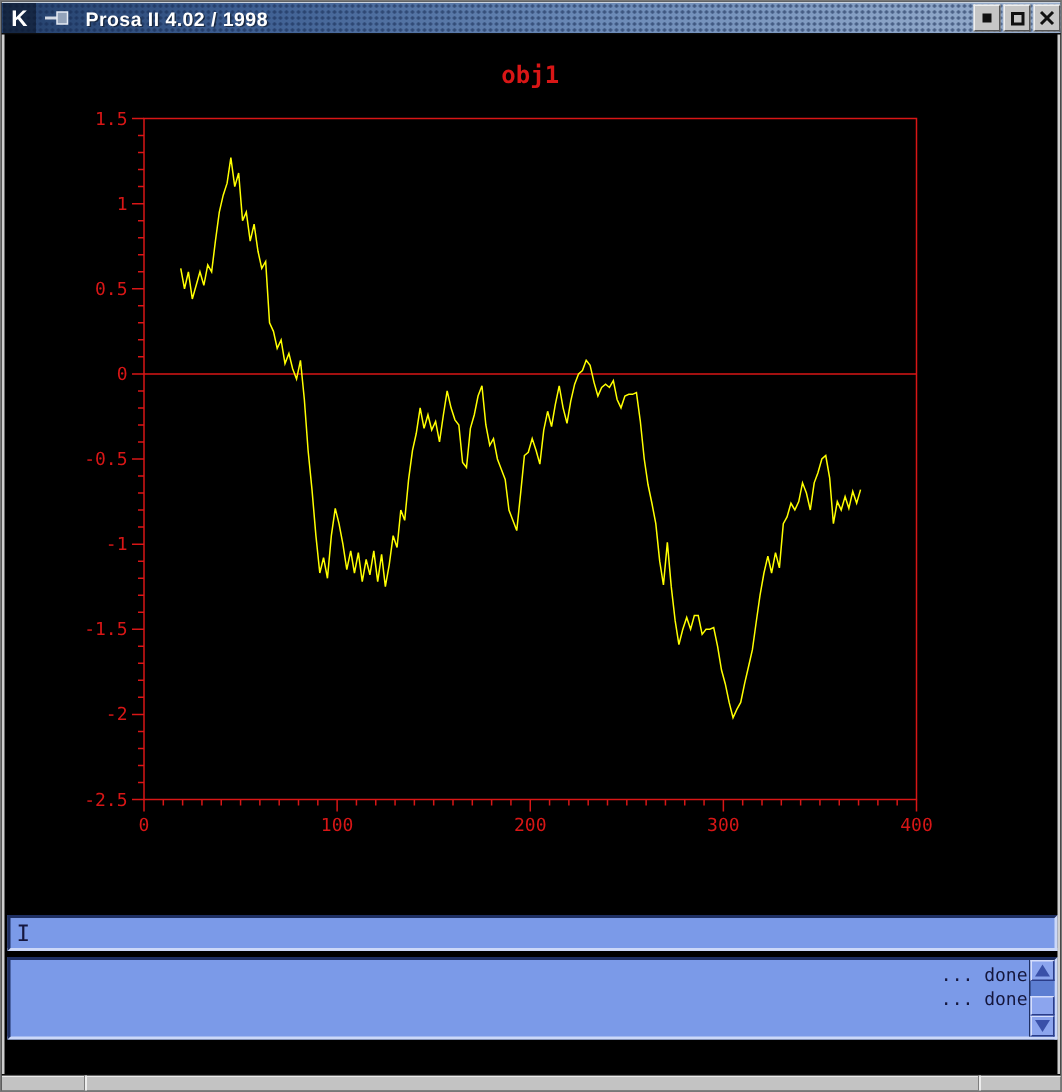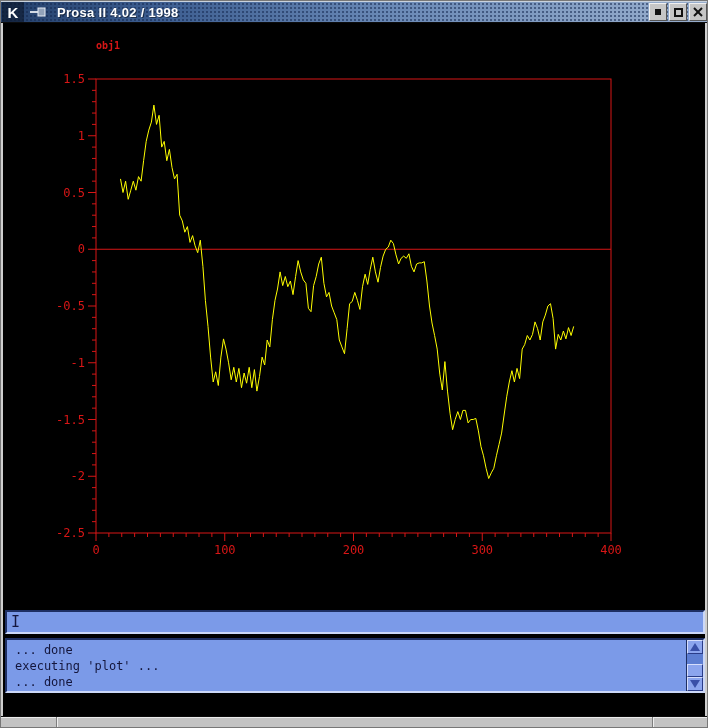--- a/index.html
+++ b/index.html
@@ -21,34 +21,34 @@
     text-shadow:1px 1px 0 rgba(0,0,0,0.45);white-space:nowrap;}
   .winbtns{margin-left:auto;margin-right:2px;display:flex;gap:2px;}
   .wbtn{width:18px;height:18px;background:#c6c6c6;border:1px solid;
     border-color:#efefef #555 #555 #efefef;display:flex;align-items:center;justify-content:center;}
   .glyph-min{width:6px;height:6px;background:#111;}
   .glyph-max{width:9px;height:9px;border:2px solid #111;}
   
   .main{position:absolute;left:0;top:22px;width:708px;height:693px;background:#000;}
   .edge{position:absolute;top:22px;height:693px;width:2px;background:#cfcfcf;z-index:6;}
   .edge.l{left:0;} .edge.r{right:0;}
-  .plot-title{position:absolute;left:95px;top:17px;width:515px;
-    color:#d81616;font-family:"DejaVu Sans Mono",monospace;font-size:10px;font-weight:bold;}
+  .plot-title{position:absolute;left:95px;top:17px;width:515px;text-align:center;
+    color:#d81616;font-family:"DejaVu Sans Mono",monospace;font-size:16px;font-weight:bold;}
   #plot-svg{position:absolute;left:0;top:0;}
   
   .cmd-input{position:absolute;left:4px;top:609px;width:700px;height:24px;background:#7b9ae8;
     border-top:2px solid #1e2f63;border-left:2px solid #1e2f63;
     border-bottom:2px solid #ccd8f8;border-right:2px solid #ccd8f8;
     display:flex;align-items:center;}
   .caret{font-family:"DejaVu Sans Mono",monospace;font-size:15px;color:#15173f;margin-left:4px;margin-top:-1px;}
   
   .console{position:absolute;left:4px;top:637px;width:700px;height:55px;background:#7b9ae8;
     border-top:2px solid #1e2f63;border-left:2px solid #1e2f63;
     border-bottom:2px solid #ccd8f8;border-right:2px solid #ccd8f8;}
-  .console-text{position:absolute;left:0;top:0;right:18px;bottom:0;padding:2px 0 0 8px;overflow:hidden;}
+  .console-text{position:absolute;left:0;top:0;right:18px;bottom:0;padding:2px 0 0 8px;overflow:hidden;text-align:right;}
   .cline{font-family:"DejaVu Sans Mono",monospace;font-size:12px;line-height:16px;color:#14163c;white-space:pre;}
   .vscroll{position:absolute;right:0;top:0;bottom:0;width:17px;background:#5d7ed2;
     border-left:1px solid #1e2f63;display:flex;flex-direction:column;}
   .sbtn{height:14px;background:#8ca5ee;border:1px solid;border-color:#d6def c #2a3c88 #2a3c88 #d6defc;
     border-color:#d6defc #2a3c88 #2a3c88 #d6defc;display:flex;align-items:center;justify-content:center;}
   .strough{flex:1;position:relative;}
   .sthumb{position:absolute;left:0;right:0;bottom:0;height:13px;background:#8ca5ee;
     border:1px solid;border-color:#d6defc #2a3c88 #2a3c88 #d6defc;}
   .tri-up{width:0;height:0;border-left:5px solid transparent;border-right:5px solid transparent;
     border-bottom:8px solid #3a50a8;}
@@ -196,21 +196,20 @@
   <div class="edge l"></div>
   <div class="edge r"></div>
 
   <div class="cmd-input">
     <span class="caret">I</span>
   </div>
 
   <div class="console">
     <div class="console-text">
       <div class="cline">... done</div>
-      <div class="cline">executing 'plot' ...</div>
       <div class="cline">... done</div>
     </div>
     <div class="vscroll">
       <div class="sbtn">
         <div class="tri-up"></div>
       </div>
       <div class="strough">
         <div class="sthumb"></div>
       </div>
       <div class="sbtn">

